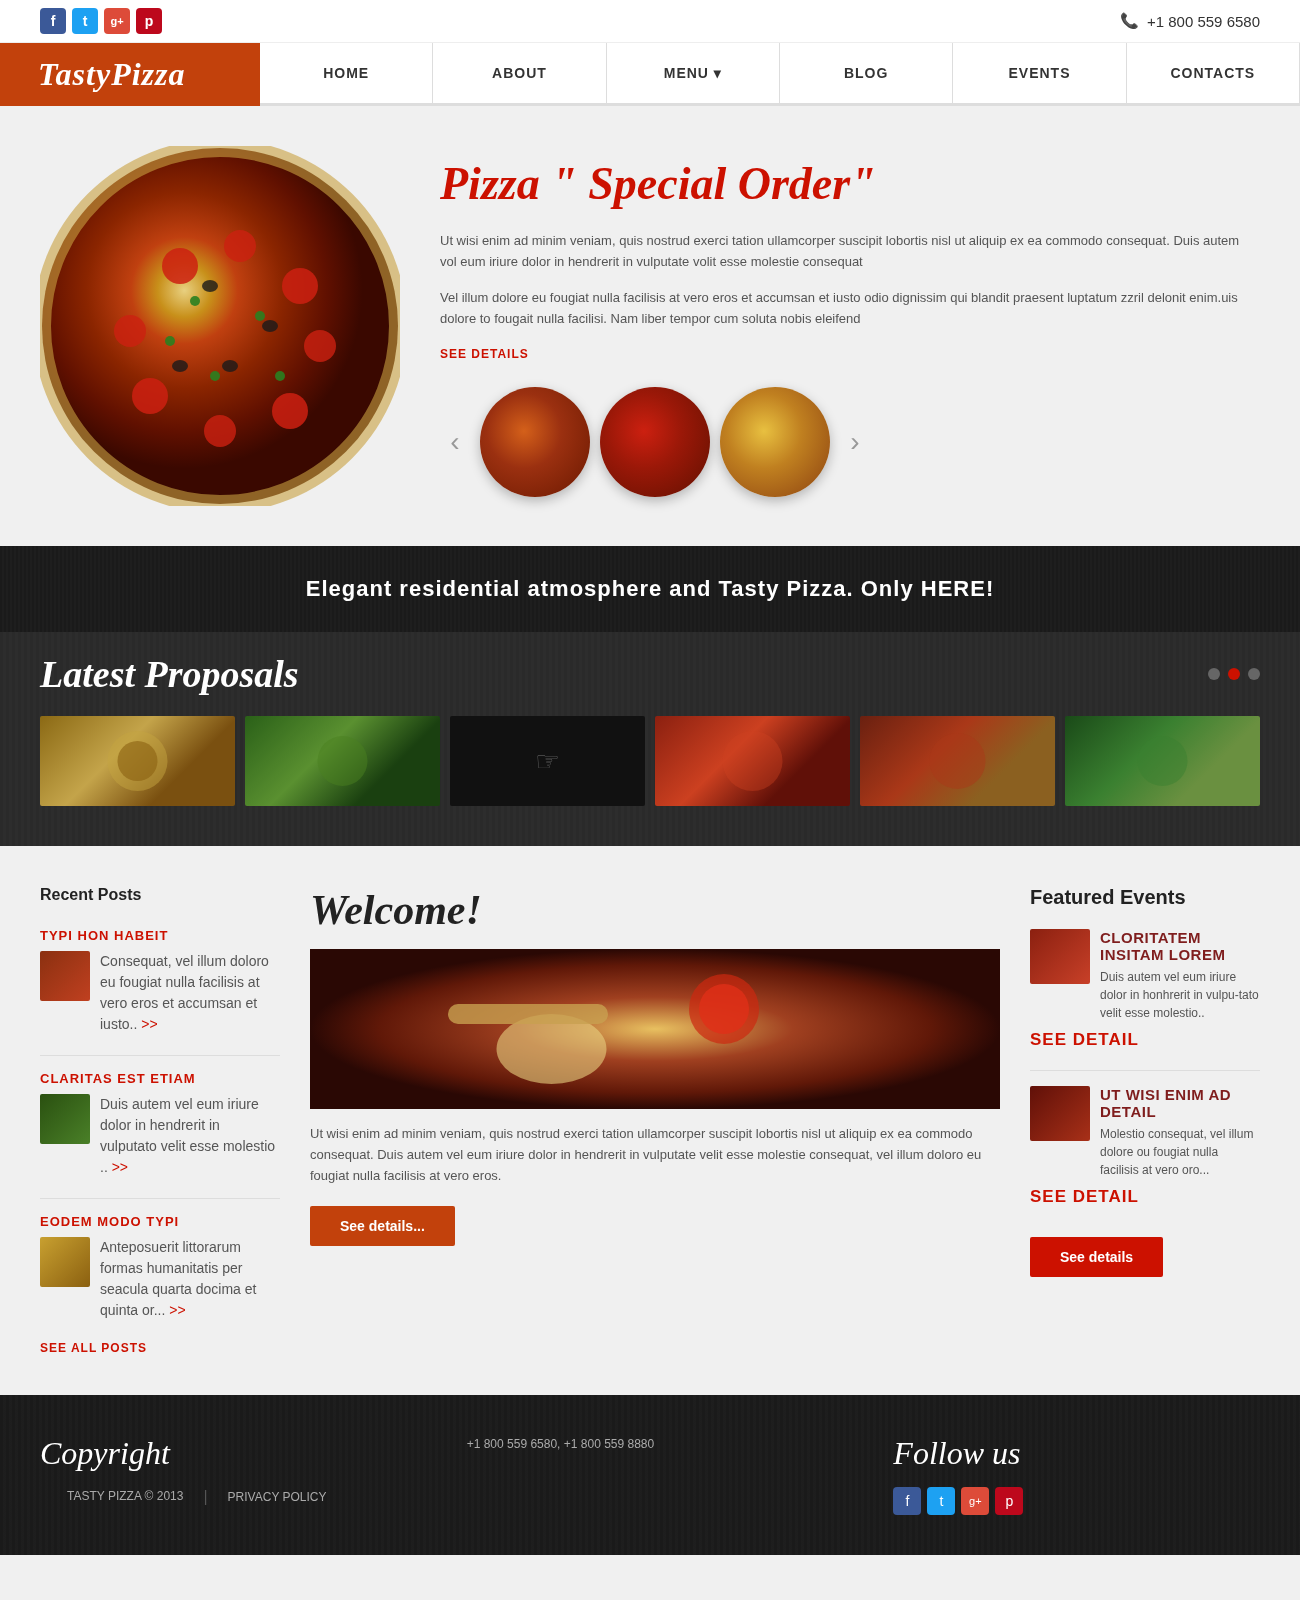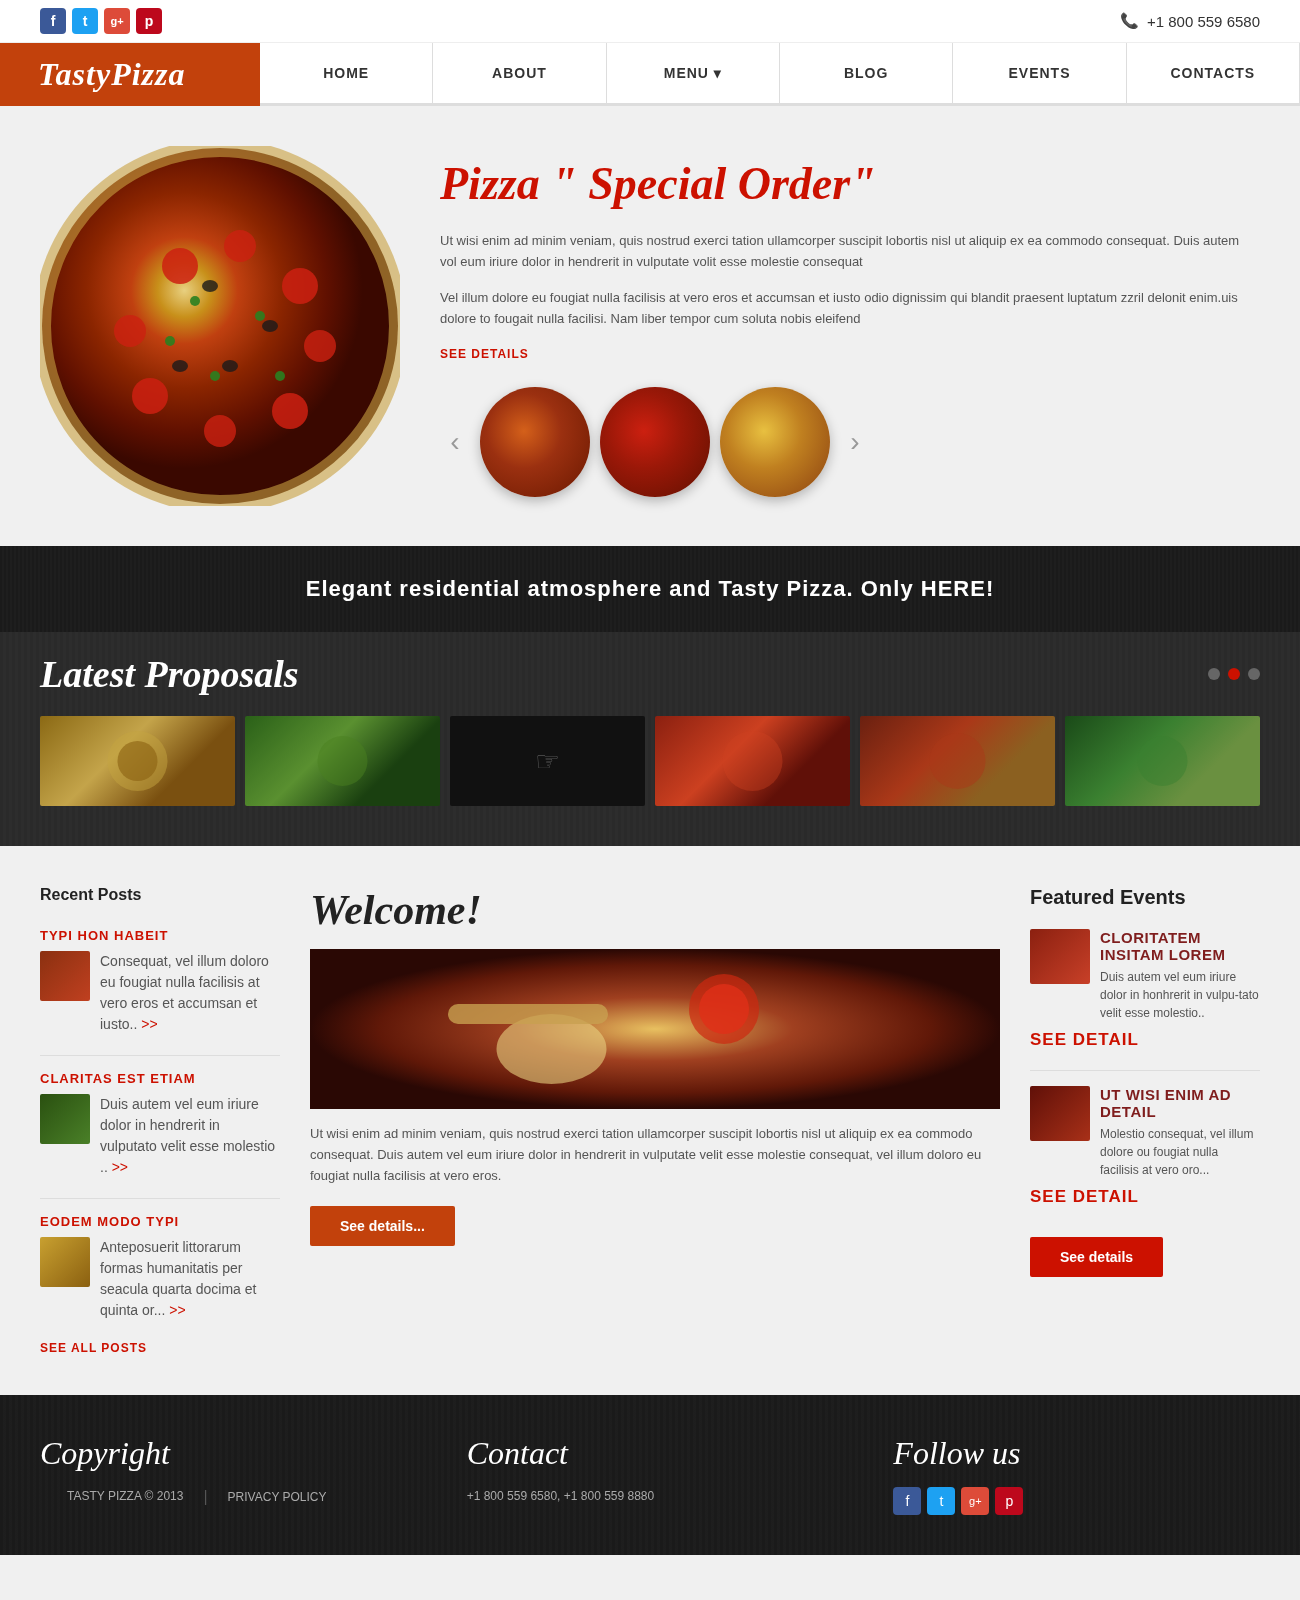--- a/index.html
+++ b/index.html
@@ -501,21 +501,20 @@
 <div class="footer">
   <div class="footer-col">
     <div class="footer-title">Copyright</div>
     <div style="display:flex; gap:20px; align-items:center;margin-left:27px;">
       <span class="footer-text">TASTY PIZZA © 2013</span>
       <span style="color:#555;">|</span>
       <span class="footer-link">PRIVACY POLICY</span>
     </div>
   </div>
   <div class="footer-col">
-    <div class="footer-title">Contact</div>
     <div class="footer-text">+1 800 559 6580, +1 800 559 8880</div>
   </div>
   <div class="footer-col">
     <div class="footer-title">Follow us</div>
     <div class="footer-social">
       <div class="footer-social-icon si-fb">f</div>
       <div class="footer-social-icon si-tw">t</div>
       <div class="footer-social-icon si-gp" style="font-size:11px;">g+</div>
       <div class="footer-social-icon si-pi">p</div>
     </div>

